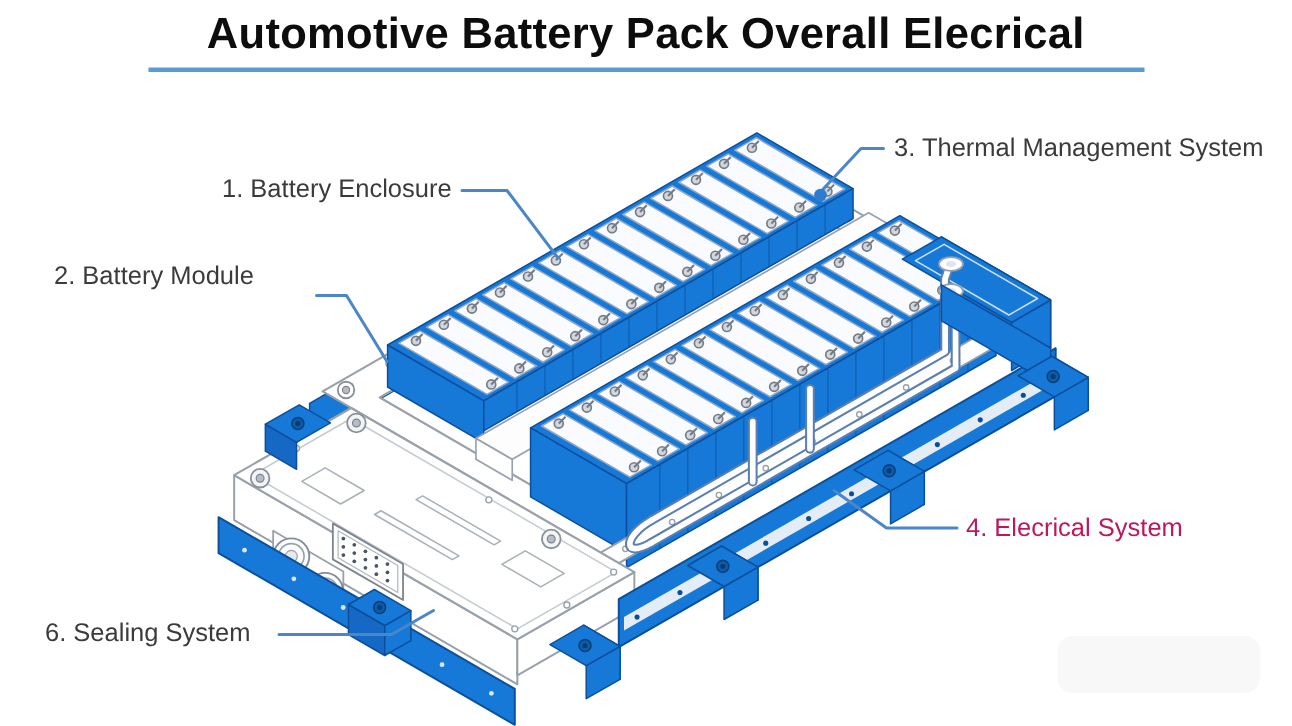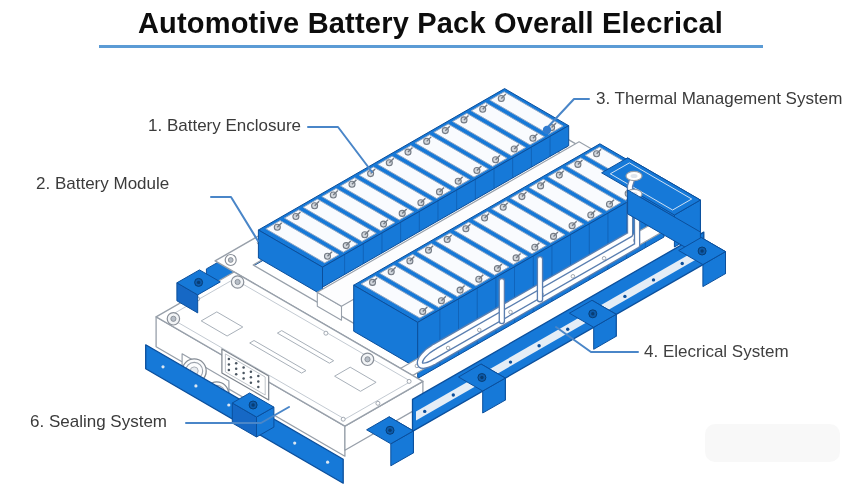--- a/index.html
+++ b/index.html
@@ -360,15 +360,15 @@
         <polyline points="589,99 574,99 546,129" fill="none" stroke="#4a86c8" stroke-width="2" stroke-linecap="round" stroke-linejoin="round"></polyline>
         <polyline points="638,352 591,352 556,327" fill="none" stroke="#4a86c8" stroke-width="2" stroke-linecap="round" stroke-linejoin="round"></polyline>
         <polyline points="186,423 261,423 289,407" fill="none" stroke="#4a86c8" stroke-width="2" stroke-linecap="round" stroke-linejoin="round"></polyline>
         <circle cx="547.0" cy="130.0" r="4.2" fill="#2e7bd0" stroke="none" stroke-width="1"></circle>
       </g>
     </svg>
 
   <div class="callout" style="left: 148px; top: 116px; color: rgb(59, 59, 59);">1. Battery Enclosure</div>
   <div class="callout" style="left: 36px; top: 174px; color: rgb(59, 59, 59);">2. Battery Module</div>
   <div class="callout" style="left: 596px; top: 89px; color: rgb(59, 59, 59);">3. Thermal Management System</div>
-  <div class="callout" style="left: 644px; top: 342px; color: #404040;">4. Elecrical System</div>
+  <div class="callout" style="left: 644px; top: 342px; color: #be185d;">4. Elecrical System</div>
   <div class="callout" style="left: 30px; top: 412px; color: rgb(59, 59, 59);">6. Sealing System</div>
 </div>
 
 </body></html>

